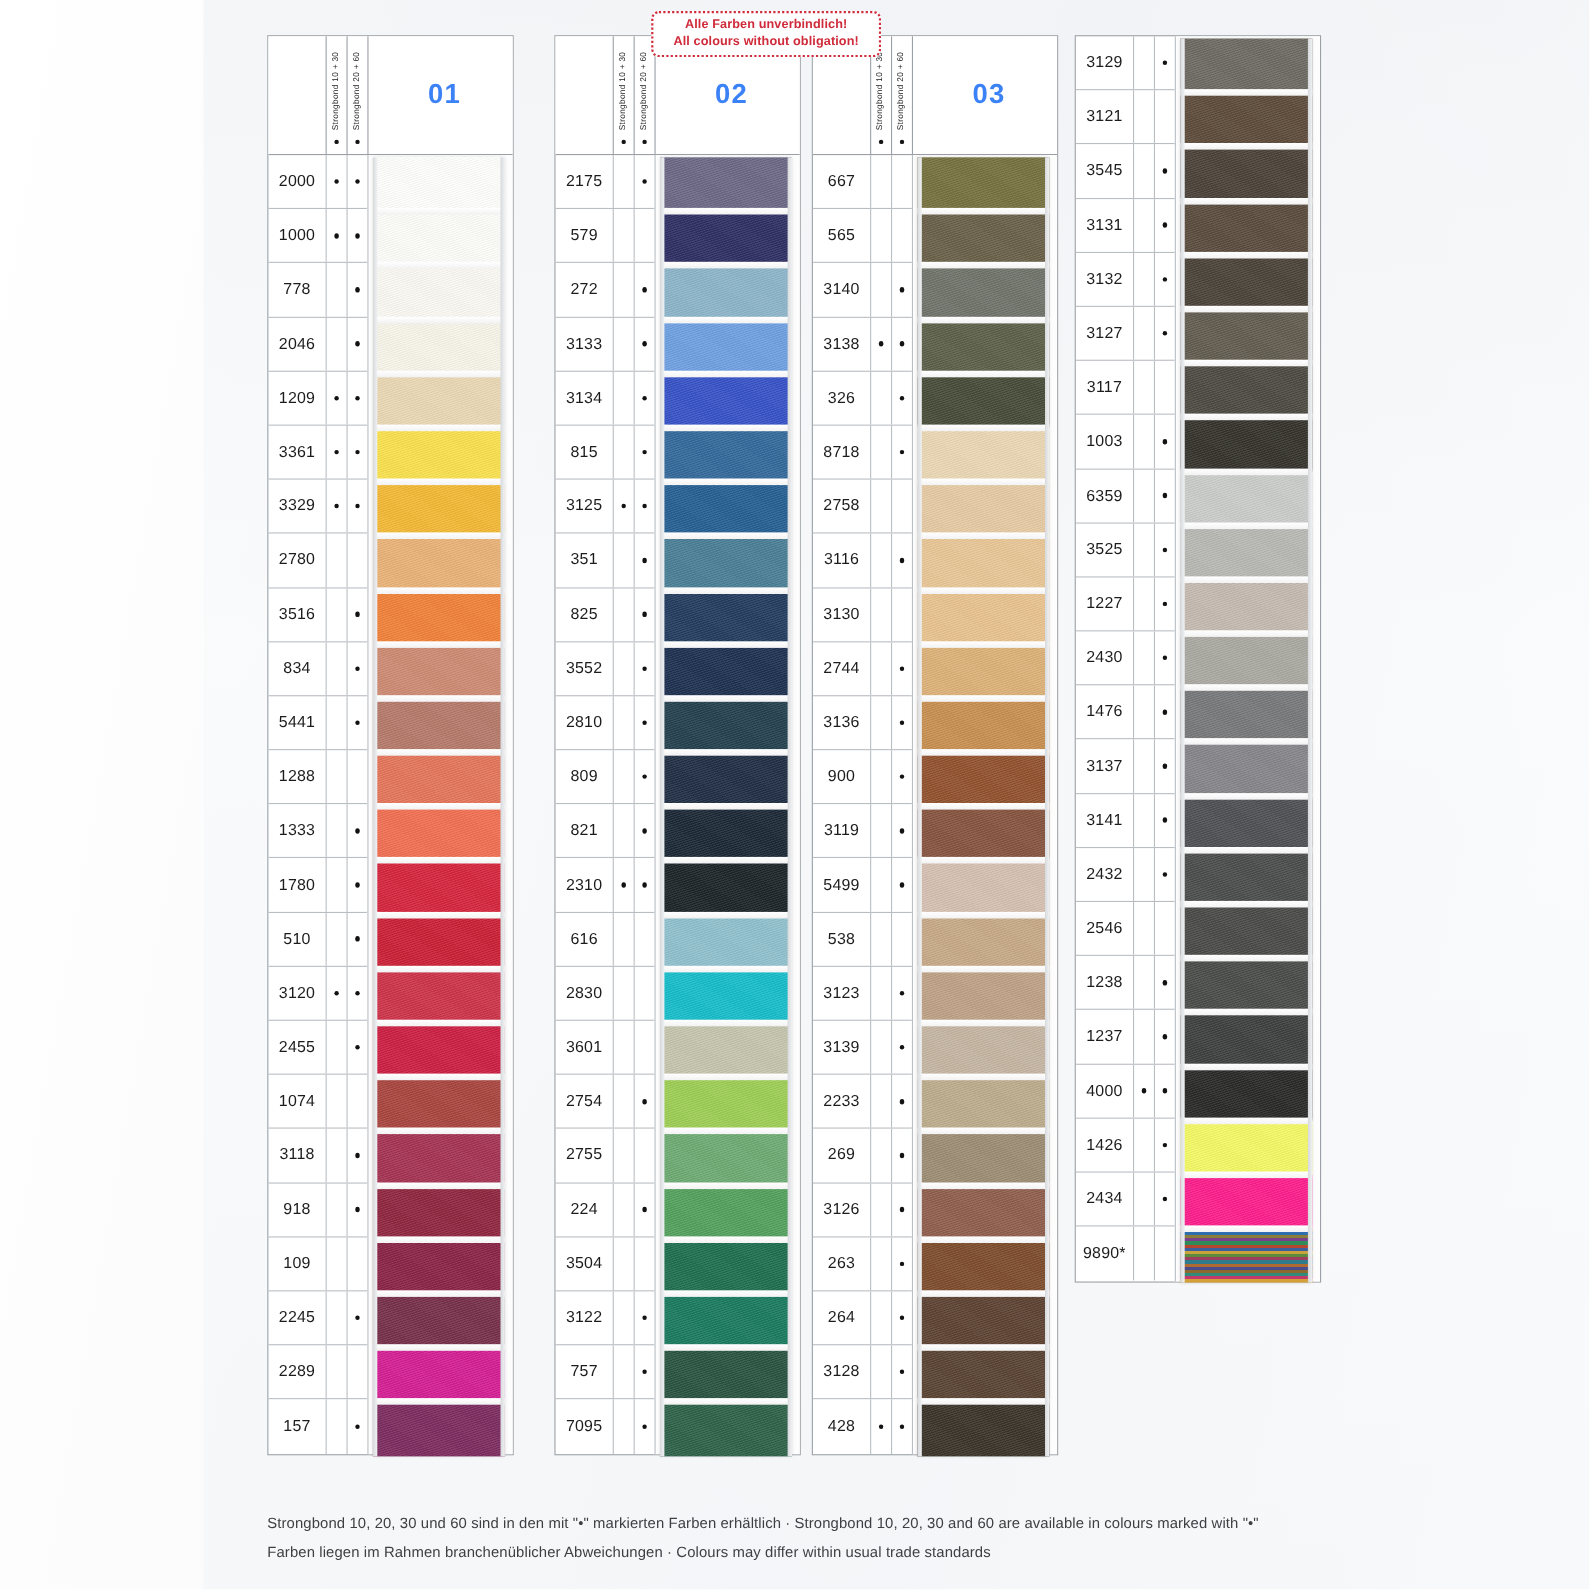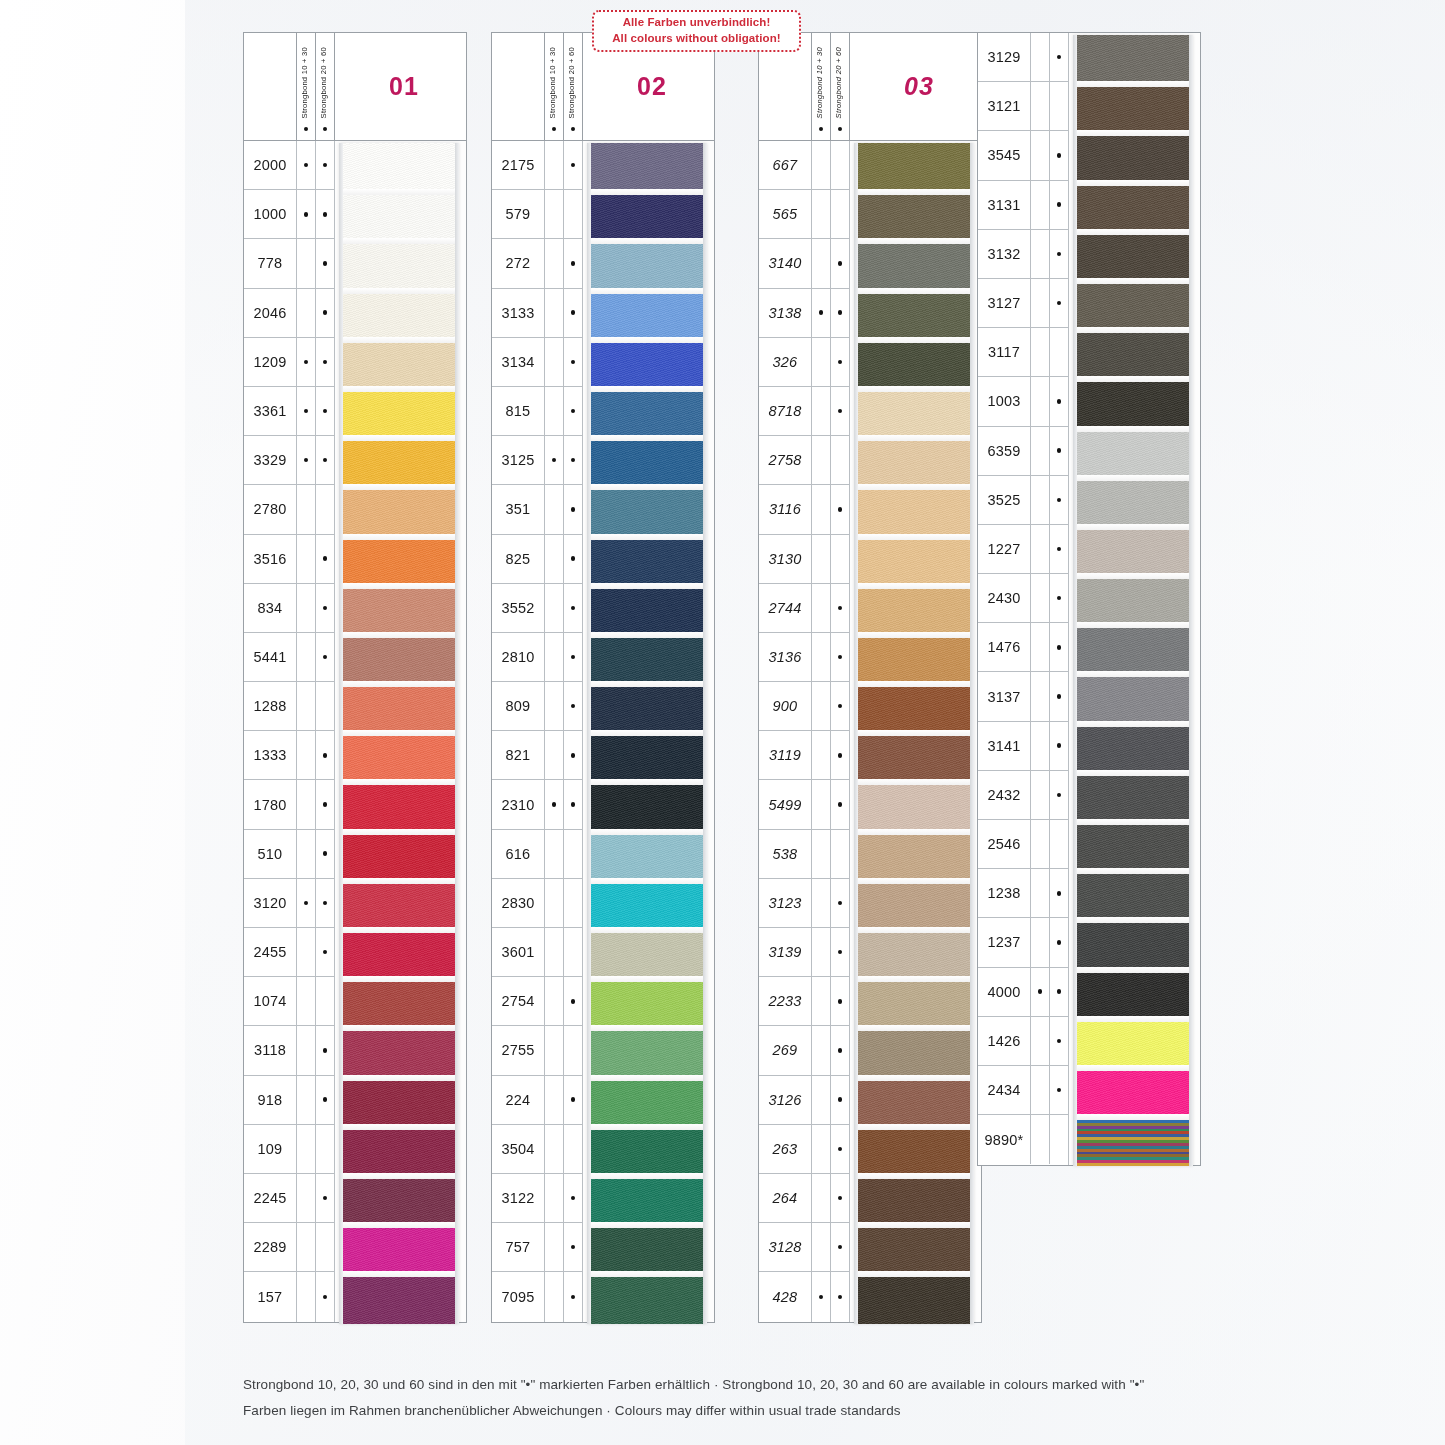--- a/index.html
+++ b/index.html
@@ -36,22 +36,22 @@
 
   
   .col{
     position:absolute; top:32px;
     width:224px;
     background:#ffffff;
     border:1px solid #9aa0a6;
     box-sizing:border-box;
   }
   #col-0{left:243px;}
-  #col-1{left:491px;}
-  #col-2{left:758px;font-style:italic;}
+  #col-1{left:504px;}
+  #col-2{left:738px;}
   #col-3{left:977px;}
 
   .col-head{
     position:relative;
     height:108px;
     border-bottom:1px solid #9aa0a6;
     box-sizing:border-box;
     background:#fff;
   }
   .head-divider{
@@ -67,21 +67,21 @@
   }
   .vlabel.a{left:56px;} .vlabel.b{left:75px;}
   .head-dot{
     position:absolute; bottom:9px;
     width:4px; height:4px; border-radius:50%; background:#141414;
   }
   .head-dot.a{left:59.5px;} .head-dot.b{left:78.5px;}
   .col-num{
     position:absolute; left:98px; right:0; top:0; bottom:0;
     display:flex; align-items:center; justify-content:center;
-    font-size:25px; font-weight:bold; color:#be185d; letter-spacing:1px;
+    font-size:25px; font-weight:bold; color:#3b82f6; letter-spacing:1px;
   }
 
   
   .col-body{position:relative;}
   .rows{position:relative; width:90px;}
   .row{
     position:relative; height:49.2px;
     border-bottom:1px solid #b9bec3;
     box-sizing:border-box;
     display:flex; align-items:center;

